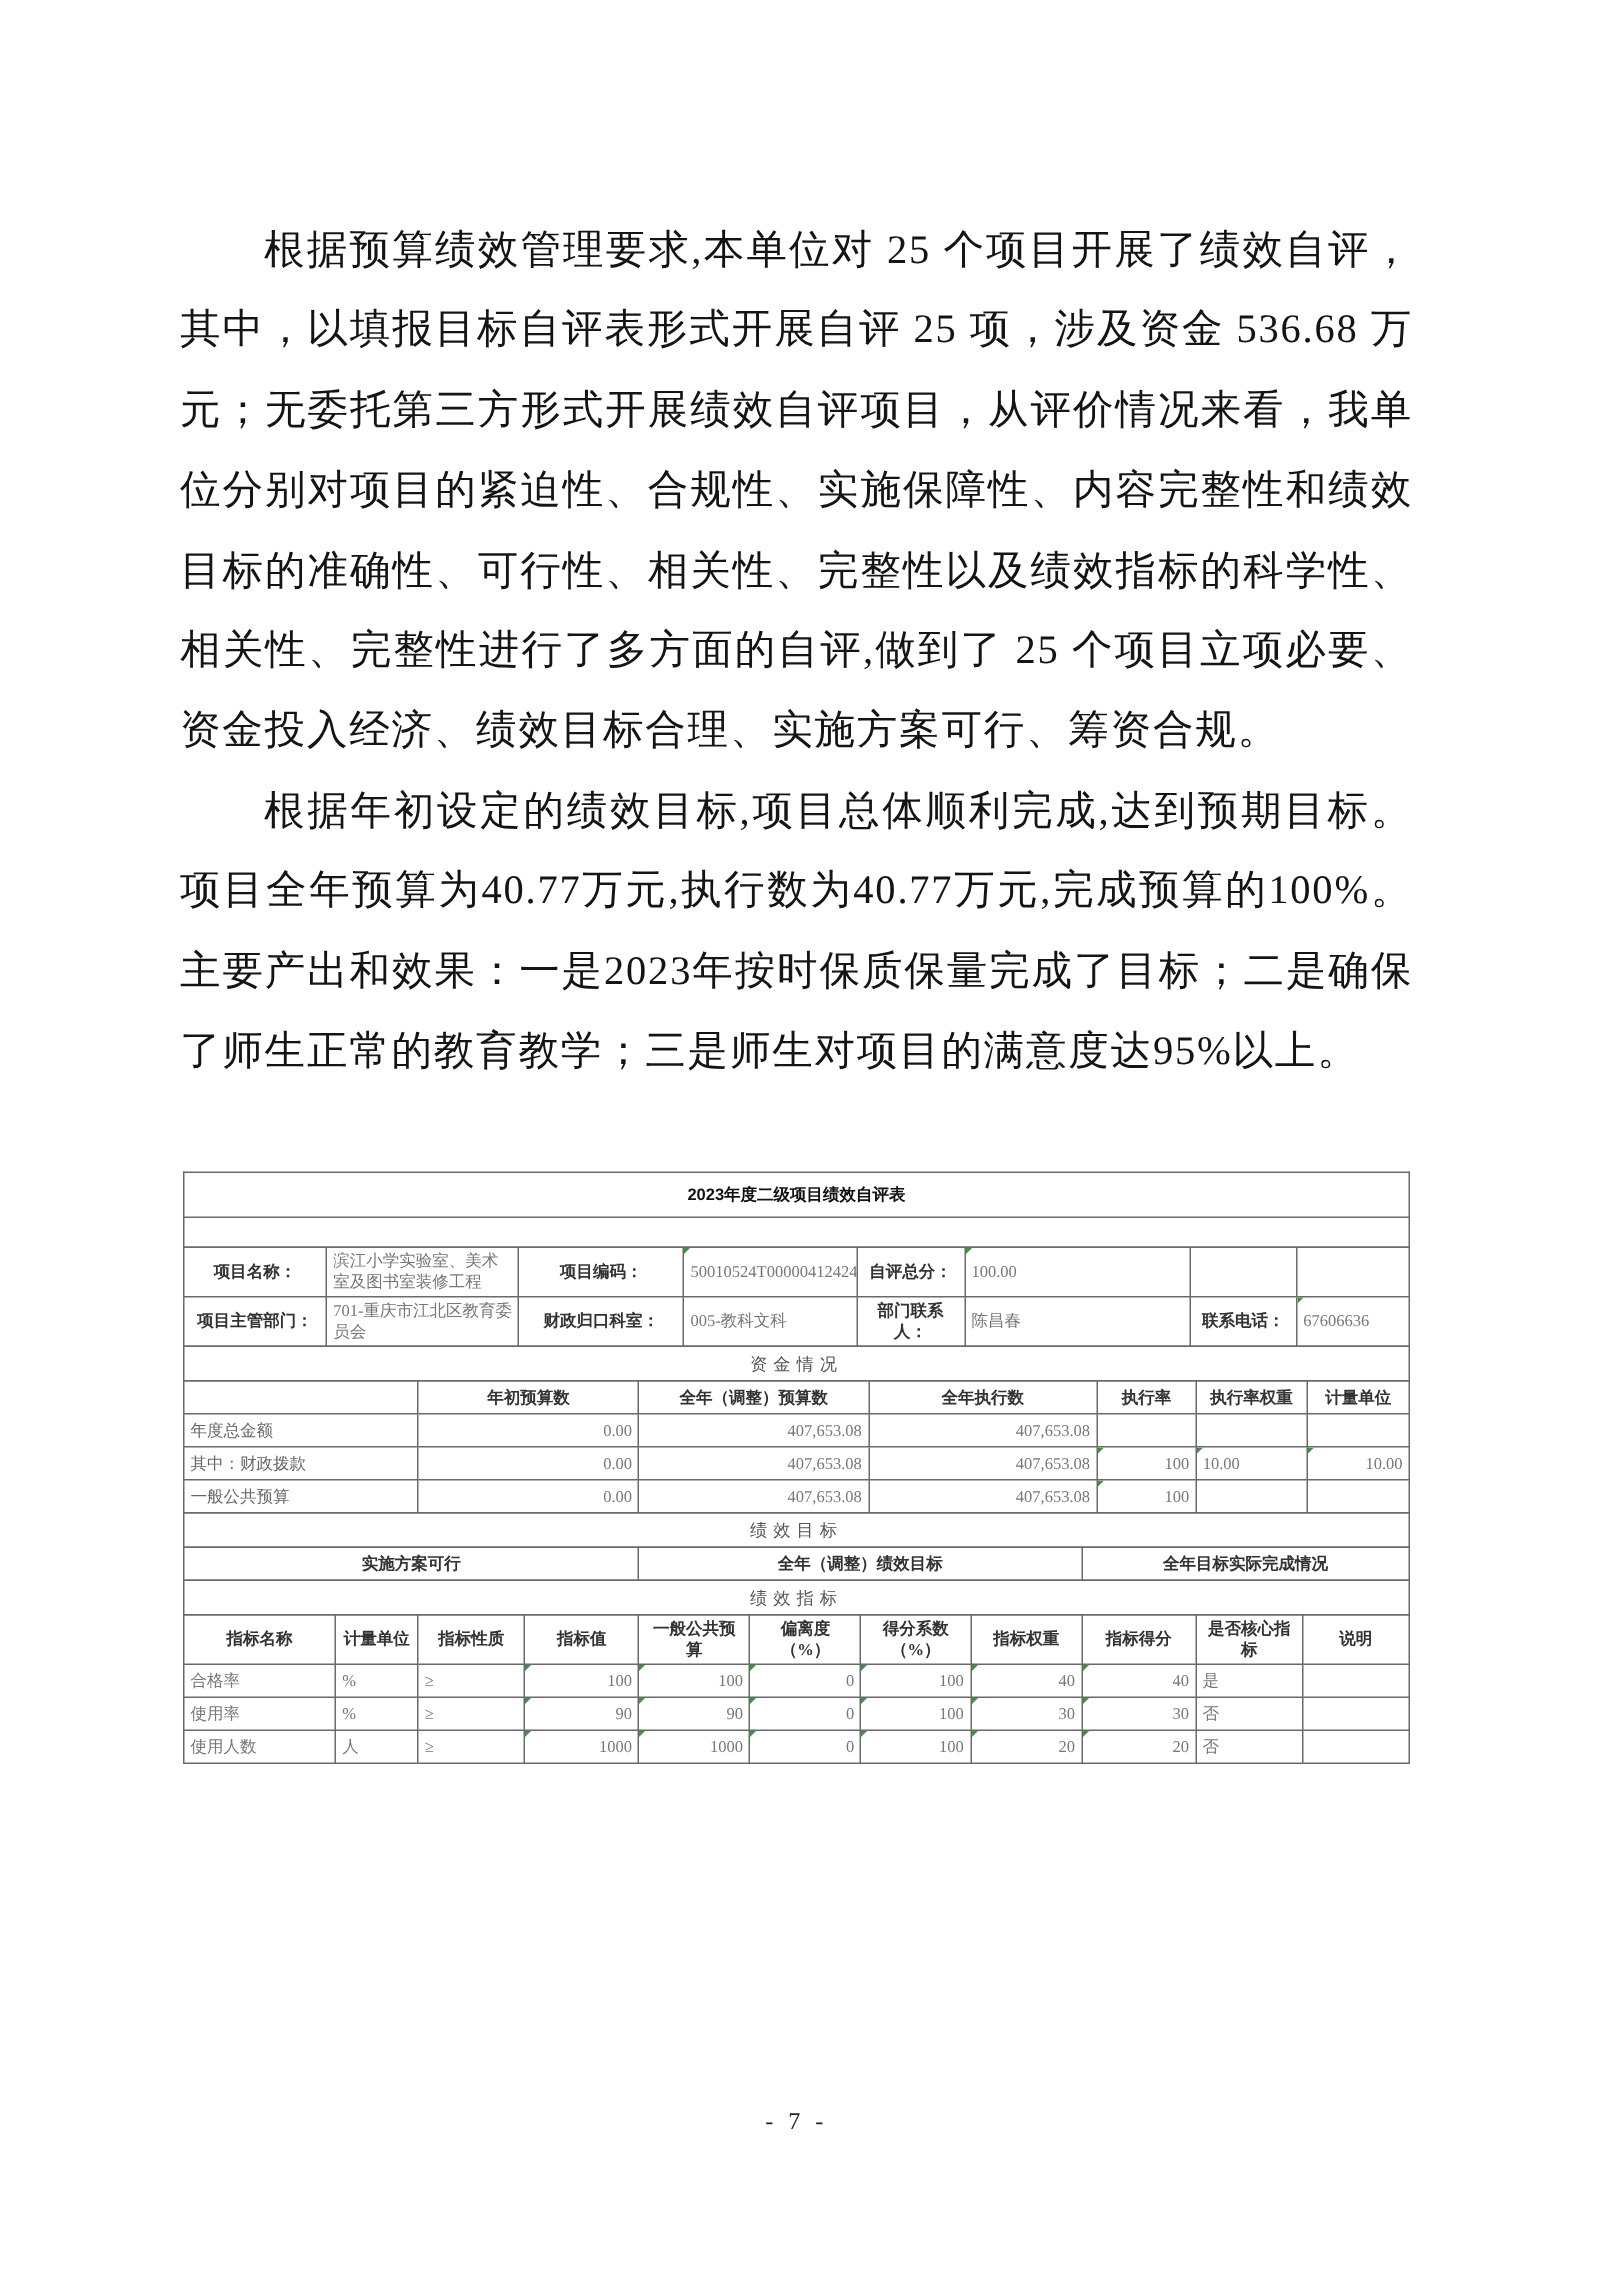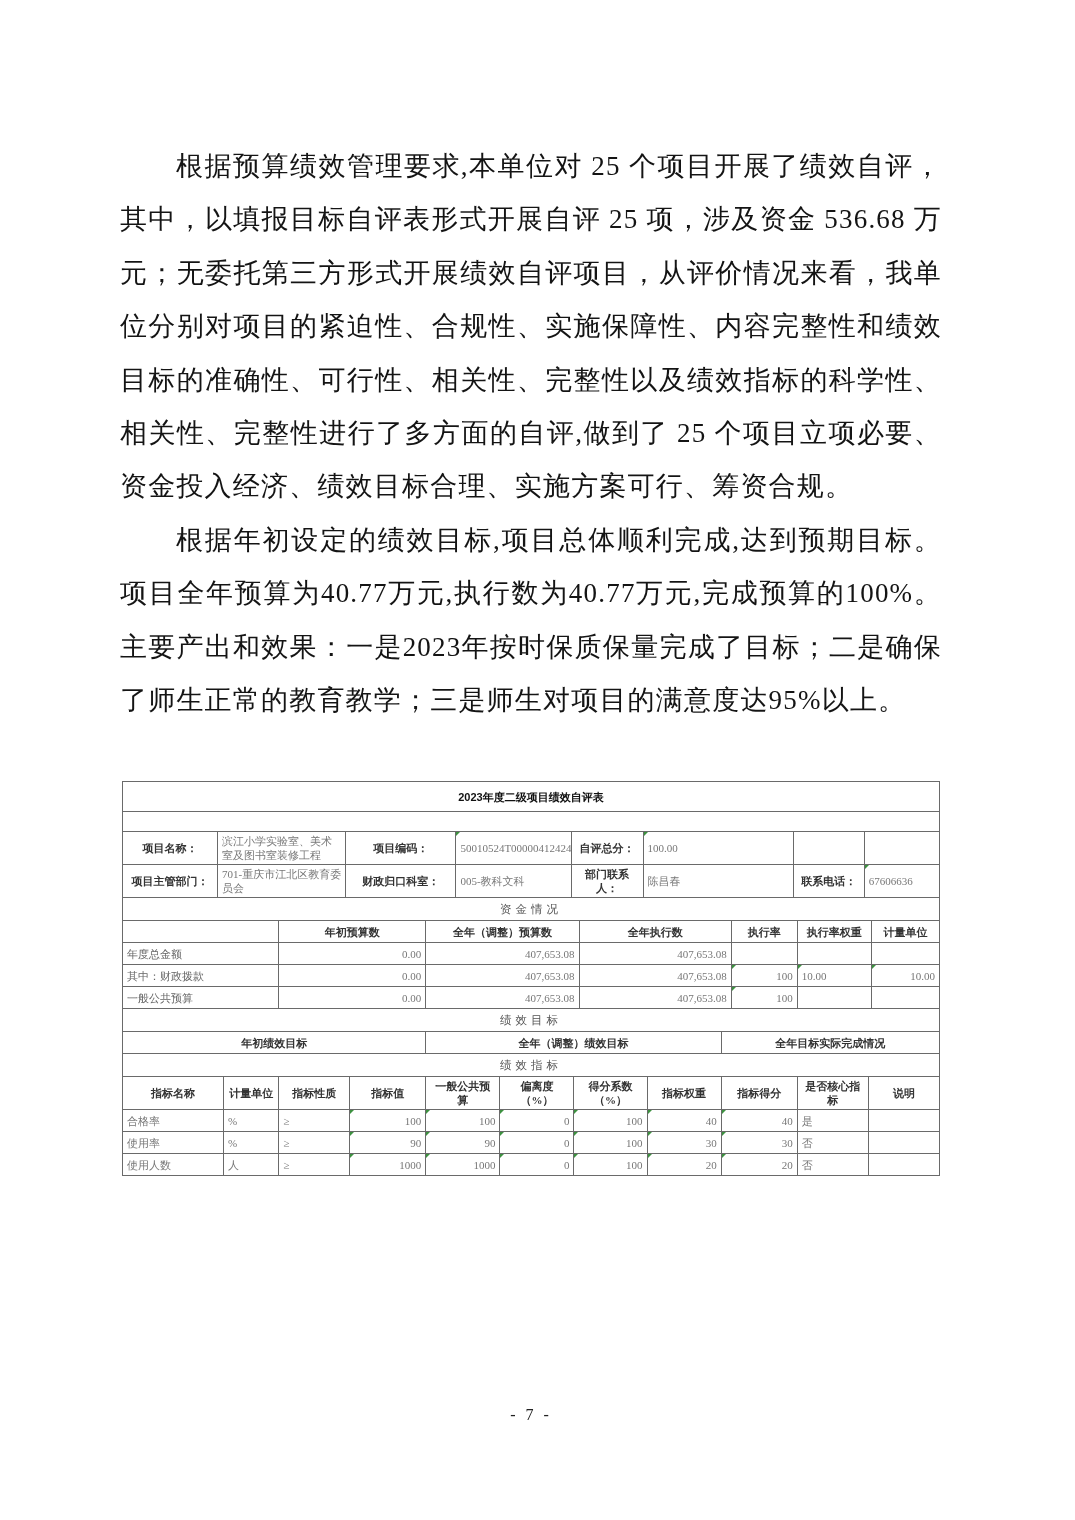--- a/index.html
+++ b/index.html
@@ -218,21 +218,21 @@
 
     <div class="sec">绩效目标</div>
     <table>
       <colgroup>
         <col style="width:303px">
           <col style="width:295px">
           <col style="width:218px">
       </colgroup>
       <tbody>
           <tr>
-        <td class="hdr" style="height:19px">年初绩效目标</td>
+        <td class="hdr" style="height:19px">实施方案可行</td>
         <td class="hdr">全年（调整）绩效目标</td>
         <td class="hdr">全年目标实际完成情况</td>
       </tr>
     </tbody>
       </table>
 
     <div class="sec">绩效指标</div>
     <table>
       <colgroup>
         <col style="width:101px">

